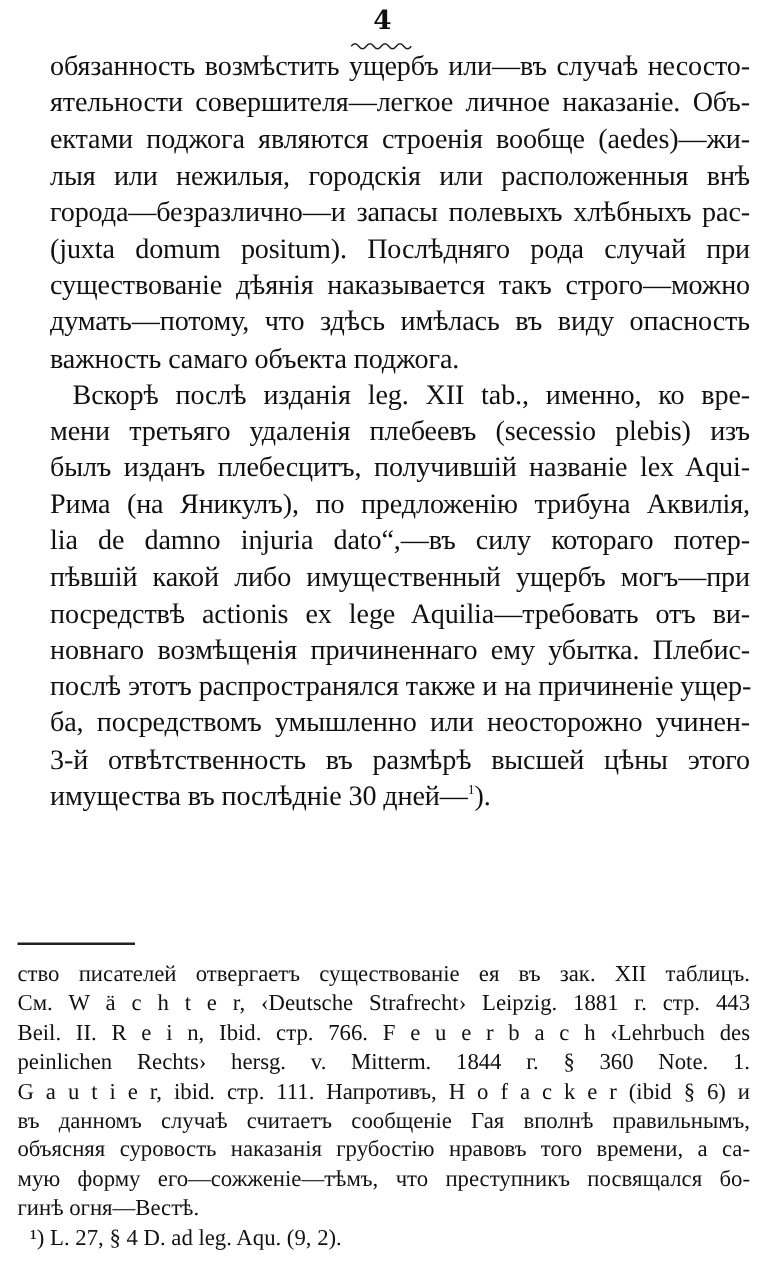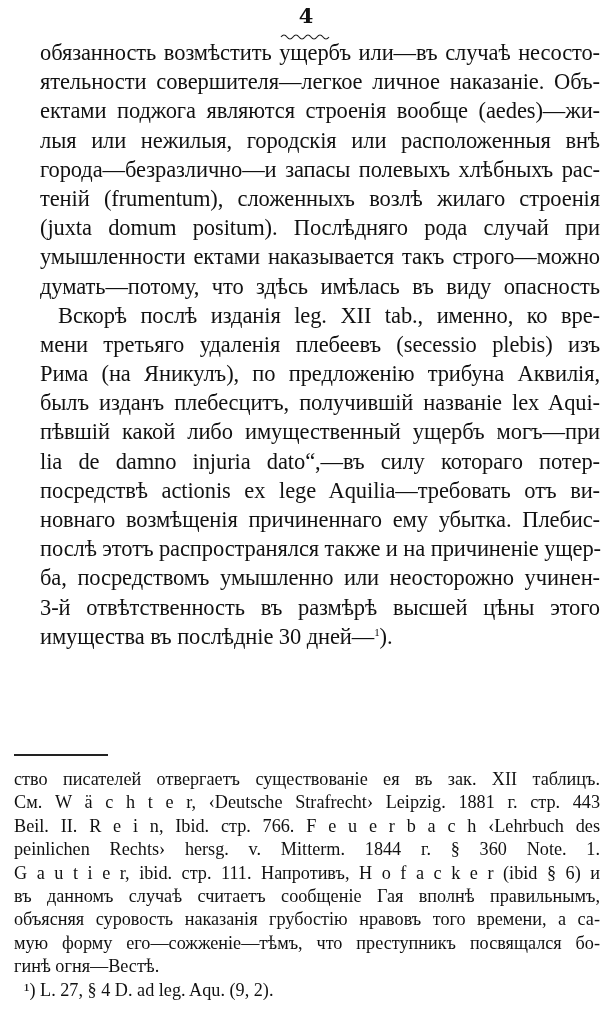--- a/index.html
+++ b/index.html
@@ -35,31 +35,31 @@
 <svg class="ornament" viewBox="0 0 52 8">
   <path d="M1 5 Q4 1 7 5 T13 5 T19 5 T25 5 T31 5 T37 5 T43 5 T49 5" fill="none" stroke="#222" stroke-width="1.2"></path>
 </svg>
 
 <div class="main">
   <div class="line">обязанность возмѣстить ущербъ или—въ случаѣ несосто-</div>
   <div class="line">ятельности совершителя—легкое личное наказаніе. Объ-</div>
   <div class="line">ектами поджога являются строенія вообще (aedes)—жи-</div>
   <div class="line">лыя или нежилыя, городскія или расположенныя внѣ</div>
   <div class="line">города—безразлично—и запасы полевыхъ хлѣбныхъ рас-</div>
-  <div class="line">теній (frumentum), сложенныхъ возлѣ жилаго строенія</div>
   <div class="line">(juxta domum positum). Послѣдняго рода случай при</div>
-  <div class="line">умышленности ектами наказывается такъ строго—можно</div>
+  <div class="line">существованіе дѣянія наказывается такъ строго—можно</div>
   <div class="line">думать—потому, что здѣсь имѣлась въ виду опасность</div>
+  <div class="line last">важность самаго объекта поджога.</div>
 
   <div class="line indent">Вскорѣ послѣ изданія leg. XII tab., именно, ко вре-</div>
   <div class="line">мени третьяго удаленія плебеевъ (secessio plebis) изъ</div>
+  <div class="line">былъ изданъ плебесцитъ, получившій названіе lex Aqui-</div>
   <div class="line">Рима (на Яникулъ), по предложенію трибуна Аквилія,</div>
-  <div class="line">былъ изданъ плебесцитъ, получившій названіе lex Aqui-</div>
+  <div class="line">lia de damno injuria dato“,—въ силу котораго потер-</div>
   <div class="line">пѣвшій какой либо имущественный ущербъ могъ—при</div>
-  <div class="line">lia de damno injuria dato“,—въ силу котораго потер-</div>
   <div class="line">посредствѣ actionis ex lege Aquilia—требовать отъ ви-</div>
   <div class="line">новнаго возмѣщенія причиненнаго ему убытка. Плебис-</div>
   <div class="line">послѣ этотъ распространялся также и на причиненіе ущер-</div>
   <div class="line">ба, посредствомъ умышленно или неосторожно учинен-</div>
   <div class="line">3-й отвѣтственность въ размѣрѣ высшей цѣны этого</div>
   <div class="line last"><span>имущества въ послѣдніе 30 дней—</span><sup>1</sup><span>).</span></div>
 </div>
 
 <div class="fn-rule"></div>
 

